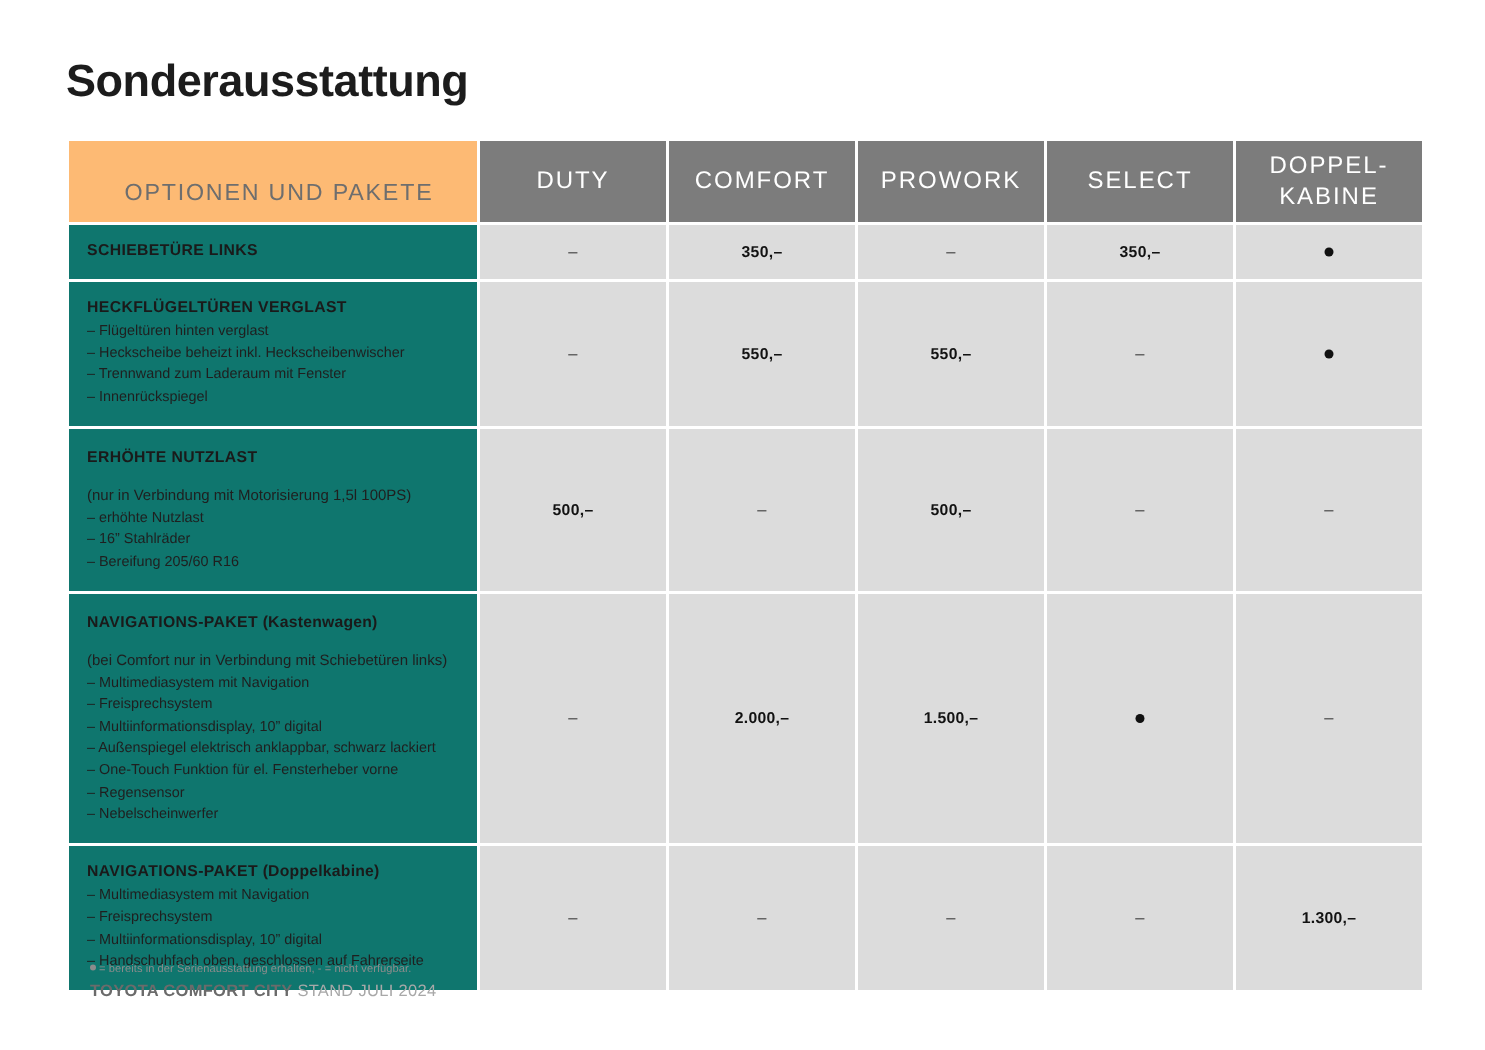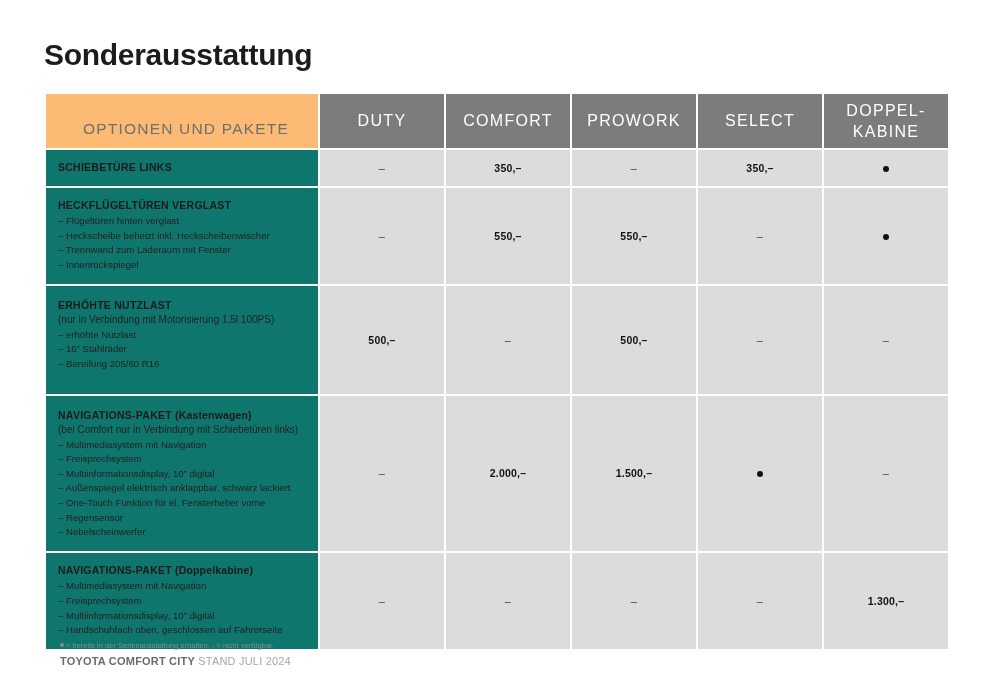--- a/index.html
+++ b/index.html
@@ -92,21 +92,21 @@
   .opt-title .suffix {
     font-weight: 700;
     letter-spacing: 0.15px;
     text-align: right;
   }
   .opt-sub {
     font-size: 10px;
     font-weight: 400;
     color: #1f1f1f;
     line-height: 1.45;
-    margin-top: 1px;
+    margin-top: 12px;
   }
   .opt-list {
     font-size: 9.6px;
     line-height: 1.52;
     color: #1f1f1f;
   }
   .opt-list.tight { margin-top: 2px; }
   .opt-list div { white-space: nowrap; }
 
   

